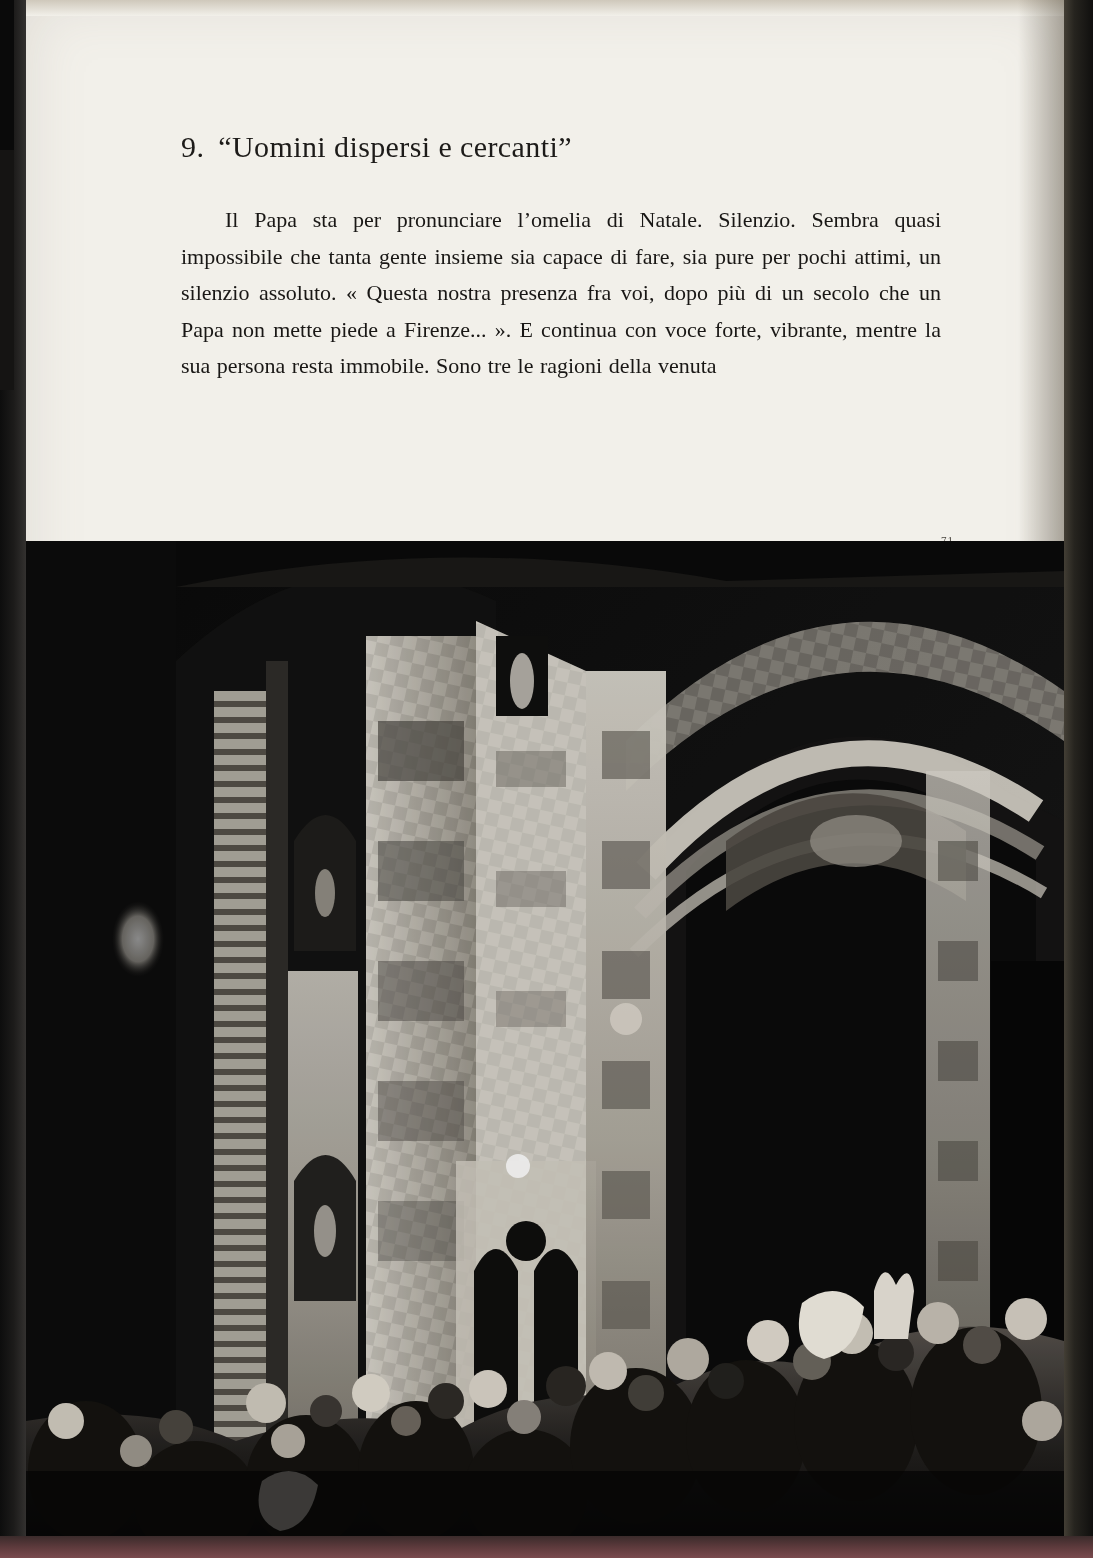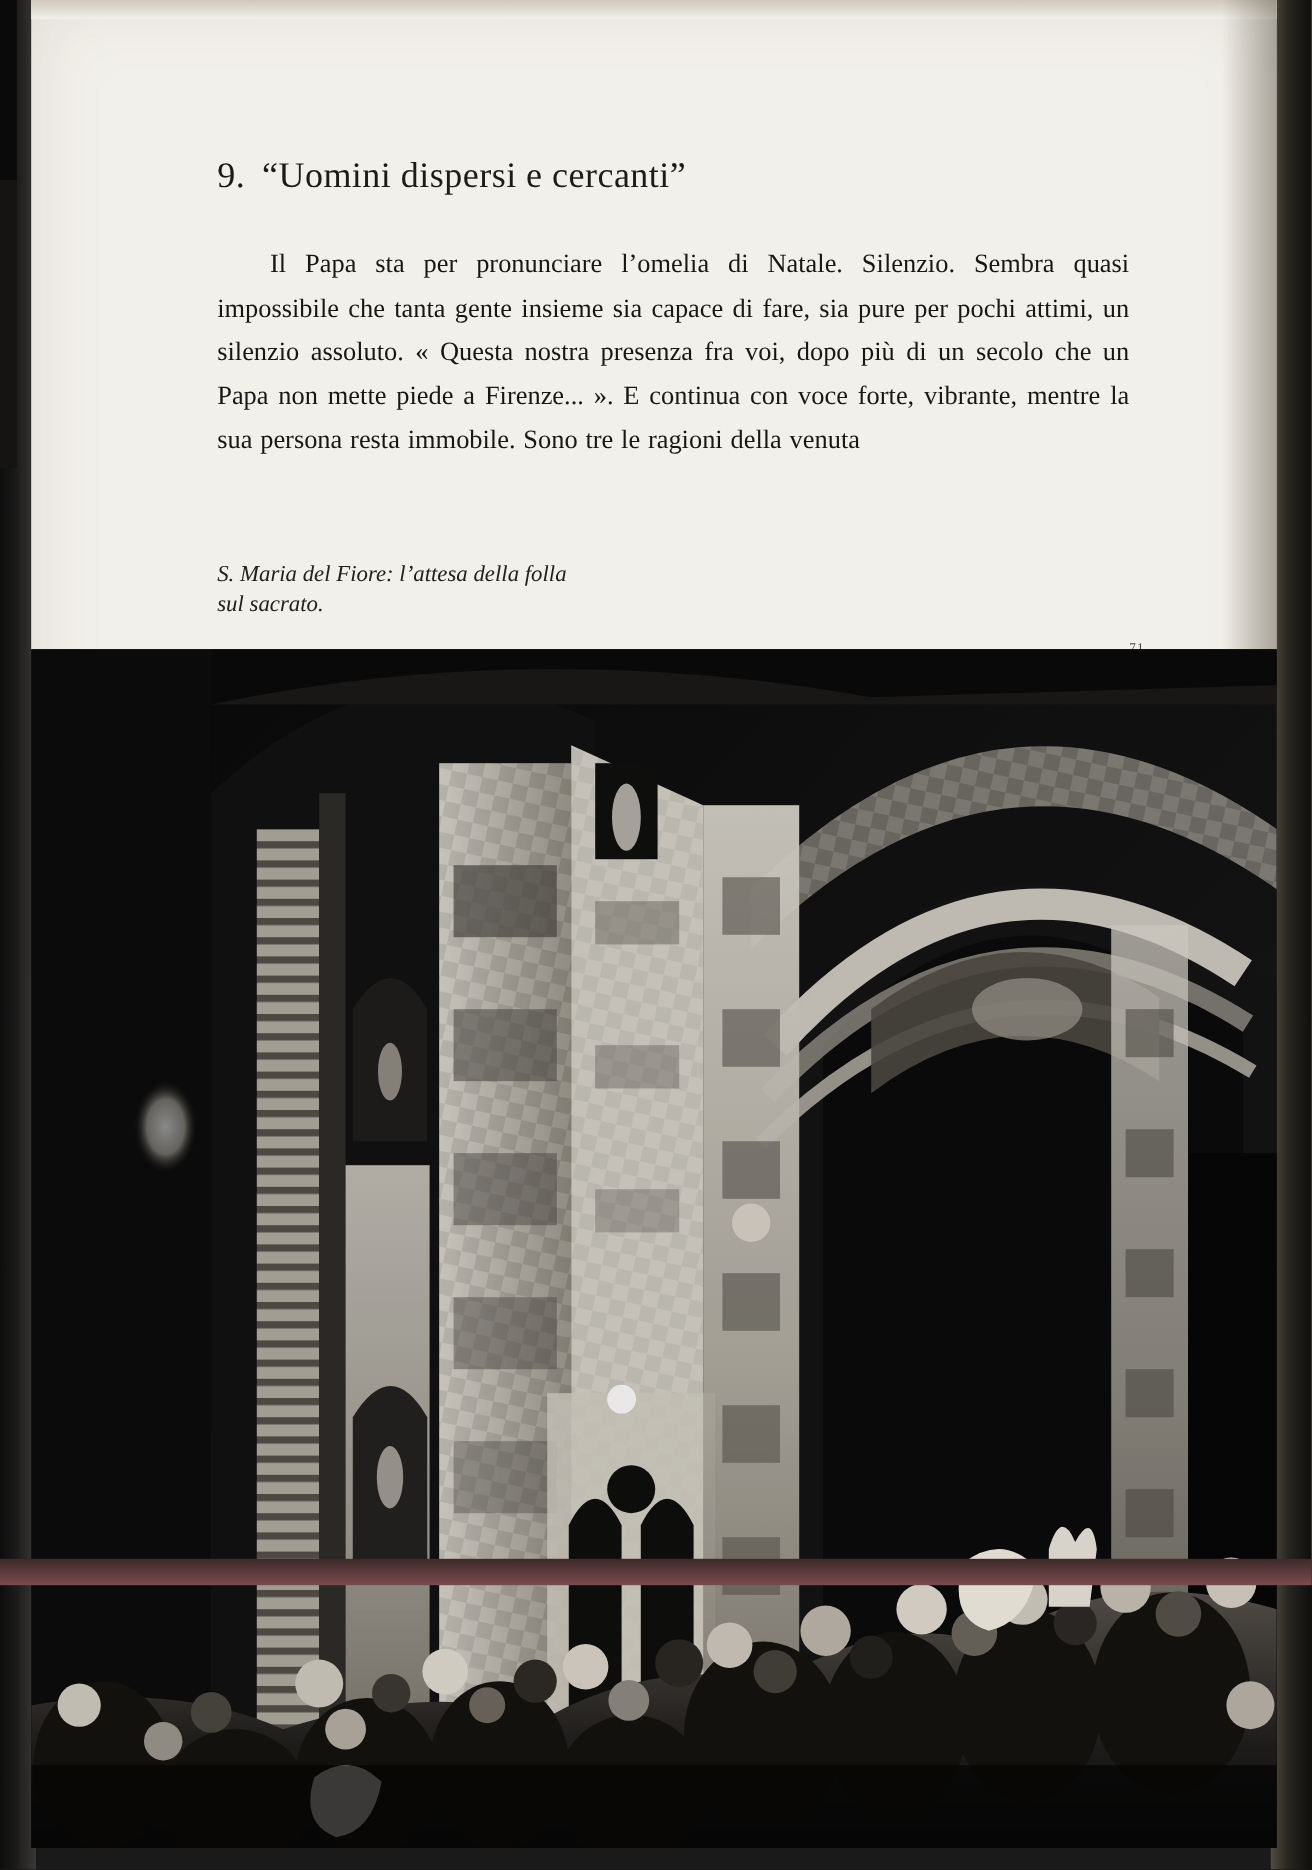--- a/index.html
+++ b/index.html
@@ -10,22 +10,22 @@
   body {
     width: 1093px;
     height: 1558px;
     overflow: hidden;
     font-family: "Liberation Serif", serif;
   }
 
   #page {
     position: relative;
     width: 1093px;
-    height: 1321px;
-    background: #fca5a5;
+    height: 1558px;
+    background: #a21caf;
   }
 
   
   .scan-left-dark {
     position: absolute;
     left: 0; top: 0;
     width: 30px; height: 1558px;
     background: linear-gradient(90deg, #0d0d0d 0%, #1c1b1a 45%, #3a3836 100%);
   }
   .scan-left-notch {
@@ -145,24 +145,20 @@
     <div class="sheet-top-edge"></div>
     <div class="sheet-right-shadow"></div>
 
     <div class="textblock">
       <h1 class="chapter-head">
         <span class="num">9.</span><span>“Uomini dispersi e cercanti”</span>
       </h1>
       <p class="body-par">Il Papa sta per pronunciare l’omelia di Natale. Silenzio. Sembra quasi impossibile che tanta gente insieme sia capace di fare, sia pure per pochi attimi, un silenzio assoluto. « Questa nostra presenza fra voi, dopo più di un secolo che un Papa non mette piede a Firenze... ». E continua con voce forte, vibrante, mentre la sua persona resta immobile. Sono tre le ragioni della venuta</p>
     </div>
 
-    <div class="caption">
-      <div>S. Maria del Fiore: l’attesa della folla</div>
-      <div>sul sacrato.</div>
-    </div>
 
     <div class="folio">71</div>
 
     <div class="photo">
       <svg width="1038" height="999" viewBox="0 0 1038 999" preserveAspectRatio="xMidYMid slice">
         <defs>
           <linearGradient id="darkSky" x1="0" y1="0" x2="1" y2="1">
             <stop offset="0%" stop-color="#090909"></stop>
             <stop offset="100%" stop-color="#1b1b1b"></stop>
           </linearGradient>

